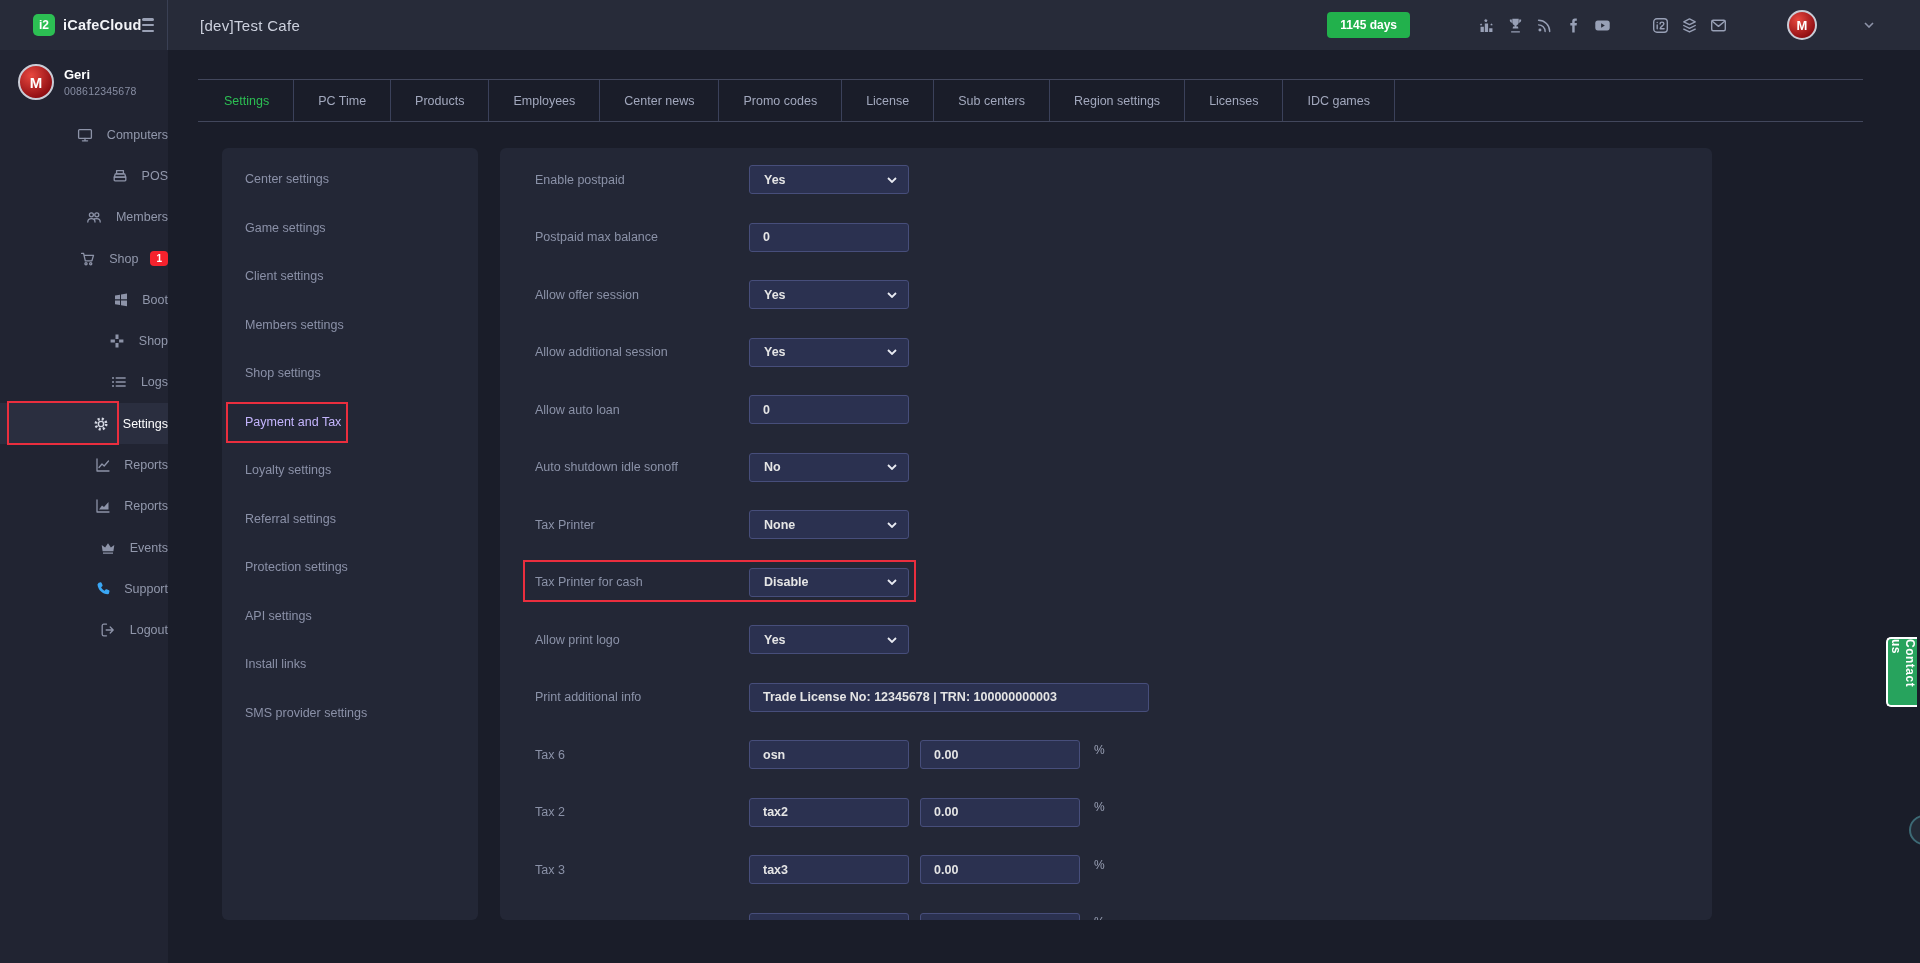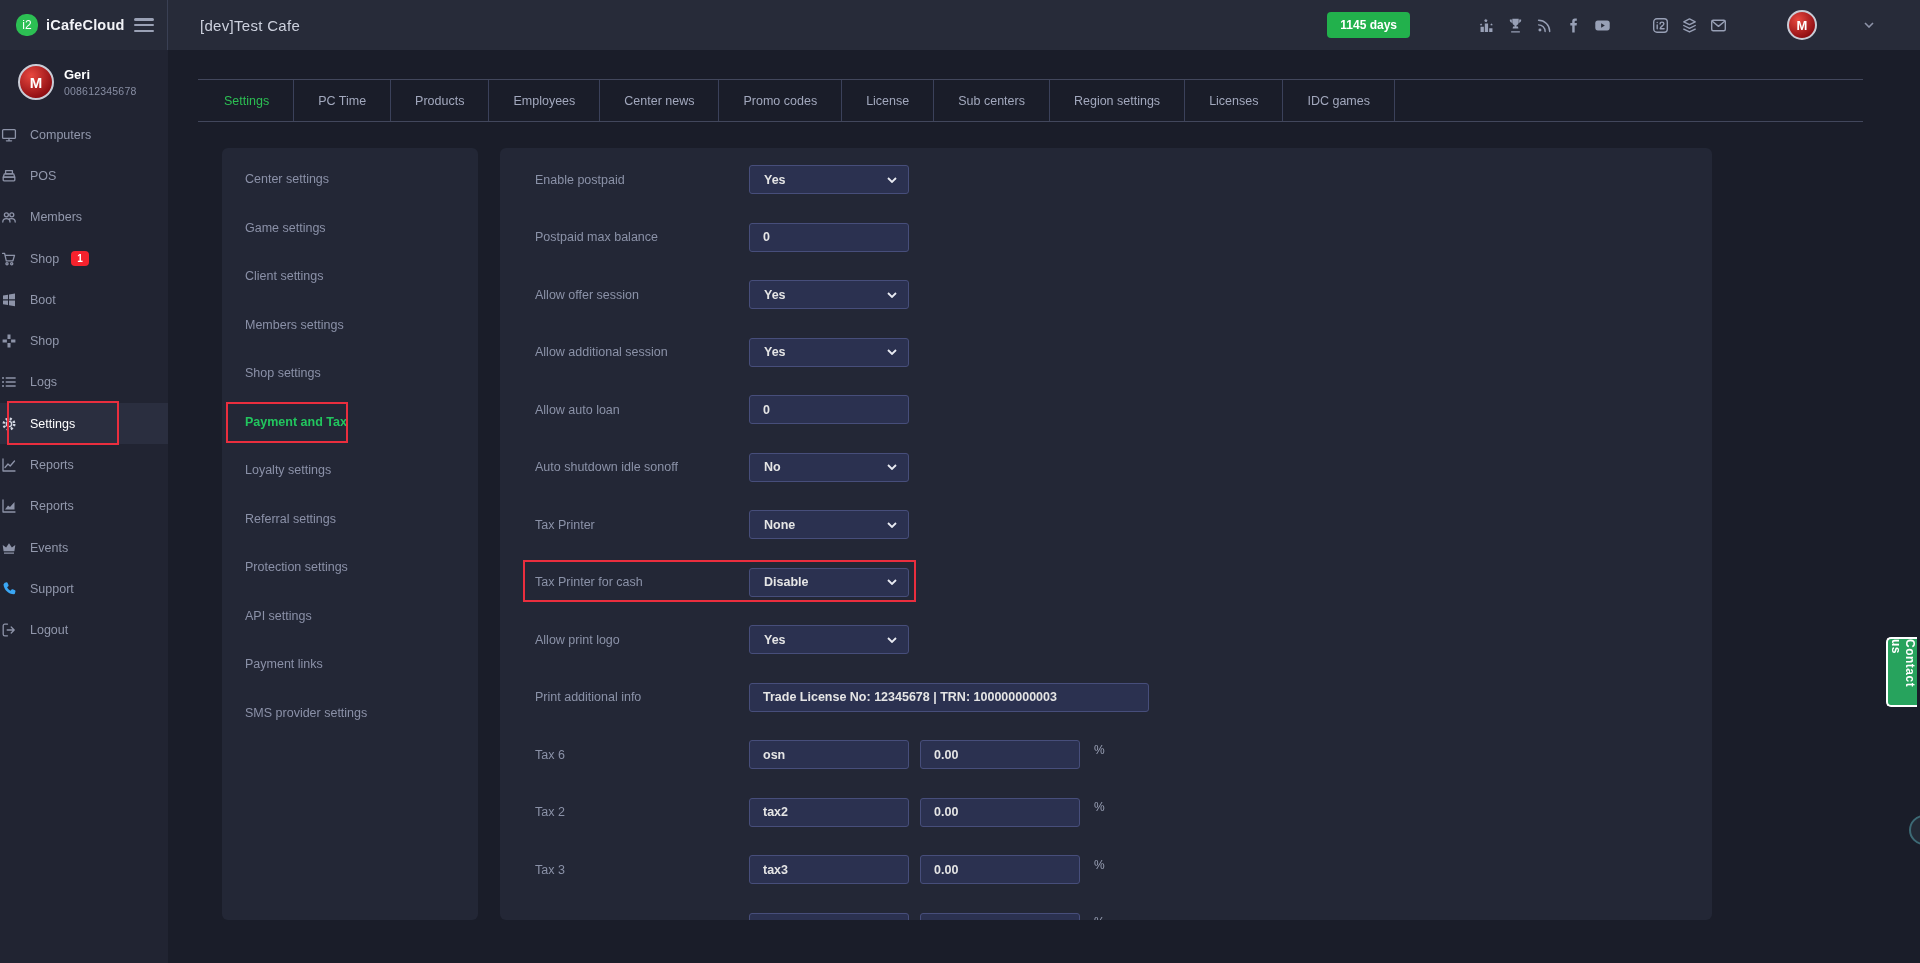--- a/index.html
+++ b/index.html
@@ -11,23 +11,23 @@
     -webkit-font-smoothing: antialiased;
   }
   svg { display:block; }
 
   
   .header { position:absolute; top:0; left:0; width:1920px; height:50px;
     background:#272b39; display:flex; align-items:center; z-index:10; }
   .brand-area { width:168px; height:100%; flex:none; display:flex; align-items:center;
     padding:0 13px 0 16px; border-right:1px solid #3a4054; justify-content:space-between; }
   .brand-left { display:flex; align-items:center; gap:8px; }
-  .logo-mark { width:22px; height:22px; border-radius:10px; background:var(--accent_green,#2cbf53);
+  .logo-mark { width:22px; height:22px; border-radius:5px; background:var(--accent_green,#2cbf53);
     color:#fff; display:flex; align-items:center; justify-content:center;
-    font-size:12px; font-weight:400; }
+    font-size:12px; font-weight:700;margin-left:17px; }
   .brand-name { color:#f2f3f7; font-size:14.5px; font-weight:700; letter-spacing:.2px; }
   .hamburger { width:20px; height:14px; display:flex; flex-direction:column;
     justify-content:space-between; cursor:pointer; }
   .hamburger span { height:2.5px; background:#9aa1b5; border-radius:2px; }
   .page-title { margin-left:32px; color:#cdd1de; font-size:15px; letter-spacing:.3px; }
   .header-right { margin-left:auto; display:flex; align-items:center; padding-right:46px;gap:38px; }
   .days-badge { background:var(--badge_green,#22b14c); color:#fff; font-size:12px; font-weight:700;
     padding:6px 13px; border-radius:4px; margin-right:24px; cursor:pointer; }
   .h-icons { display:flex; align-items:center; }
   .h-icon { width:29px; height:26px; color:#98a0b6; display:flex; align-items:center;
@@ -44,21 +44,21 @@
   .sidebar { position:absolute; top:50px; left:0; width:168px; bottom:0; background:#212432; z-index:5; }
   .user-block { display:flex; align-items:center; gap:10px; padding:14px 8px 14px 18px; }
   .user-avatar { width:36px; height:36px; border-radius:50%; flex:none;
     background:radial-gradient(circle at 35% 30%, #e8483f, #8f0d12 75%);
     border:2px solid #c9ccd6; color:#fff; font-weight:700; font-size:15px;
     display:flex; align-items:center; justify-content:center; }
   .user-name { color:#fff; font-size:13px; font-weight:700; }
   .user-phone { color:#878da2; font-size:10.5px; margin-top:3px; letter-spacing:.2px; }
   .side-nav { margin-top:0; }
   .side-item { position:relative; height:41.3px; display:flex; align-items:center;
-    color:#9298ac; font-size:12.5px; cursor:pointer; }
+    color:#9298ac; font-size:12.5px; cursor:pointer;justify-content:flex-end; }
   .side-item.active { background:#2a2e3f; color:#fff; }
   .side-item .icon { width:17px; height:17px; margin-right:13px; color:#8d93a8;
     display:flex; align-items:center; justify-content:center; }
   .side-item .icon svg { width:16px; height:16px; }
   .side-item.active .icon { color:#d3d7e2; }
   .s-badge { background:var(--shop_badge_red,#f5222d); color:#fff; font-size:10px; font-weight:700;
     border-radius:4px; padding:2px 6px; margin-left:12px; line-height:11px; }
   .side-annotate { position:absolute; left:7px; top:-2px; width:112px; height:44px;
     border:2px solid var(--annotation_red,#ea2e3e); pointer-events:none; z-index:3; }
 
@@ -68,21 +68,21 @@
     display:flex; align-items:stretch; padding-left:2px; }
   .tab { display:flex; align-items:center; padding:0 24px; font-size:12.5px;
     color:#a2a8bd; border-right:1px solid #3b415a; cursor:pointer; white-space:nowrap; }
   .tab.active { color:var(--accent_green,#2cbf53); }
 
   
   .submenu-panel { position:absolute; left:222px; top:148px; width:256px; height:772px;
     background:#232736; border-radius:6px; padding-top:7px; }
   .menu-item { position:relative; height:48.5px; display:flex; align-items:center;
     padding-left:23px; color:#8b91a8; font-size:12.5px; cursor:pointer; }
-  .menu-item.active { color:#22c55e; font-weight:700; }
+  .menu-item.active { color:#c4b5fd; font-weight:400; }
   .menu-annotate { position:absolute; left:4px; top:4.5px; width:122px; height:41px;
     border:2px solid var(--annotation_red,#ea2e3e); pointer-events:none; }
 
   
   .form-panel { position:absolute; left:500px; top:148px; width:1212px; height:772px;
     background:#232736; border-radius:6px; overflow:hidden; padding-top:3px; }
   .form-row { position:relative; height:57.5px; display:flex; align-items:center; }
   .f-label { width:249px; flex:none; padding-left:35px; color:#8b92a8; font-size:12.5px; }
   .control { height:29px; background:#2b3150; border:1px solid #474e7b; border-radius:3px;
     color:#e5e5e5; font-size:12.5px; font-family:inherit; }
@@ -438,21 +438,21 @@
     <div class="menu-item">
 
       <span>Protection settings</span>
     </div>
     <div class="menu-item">
 
       <span>API settings</span>
     </div>
     <div class="menu-item">
 
-      <span>Payment links</span>
+      <span>Install links</span>
     </div>
     <div class="menu-item">
 
       <span>SMS provider settings</span>
     </div>
   </div>
 
 <div class="form-panel">
 
 <div class="form-row">

